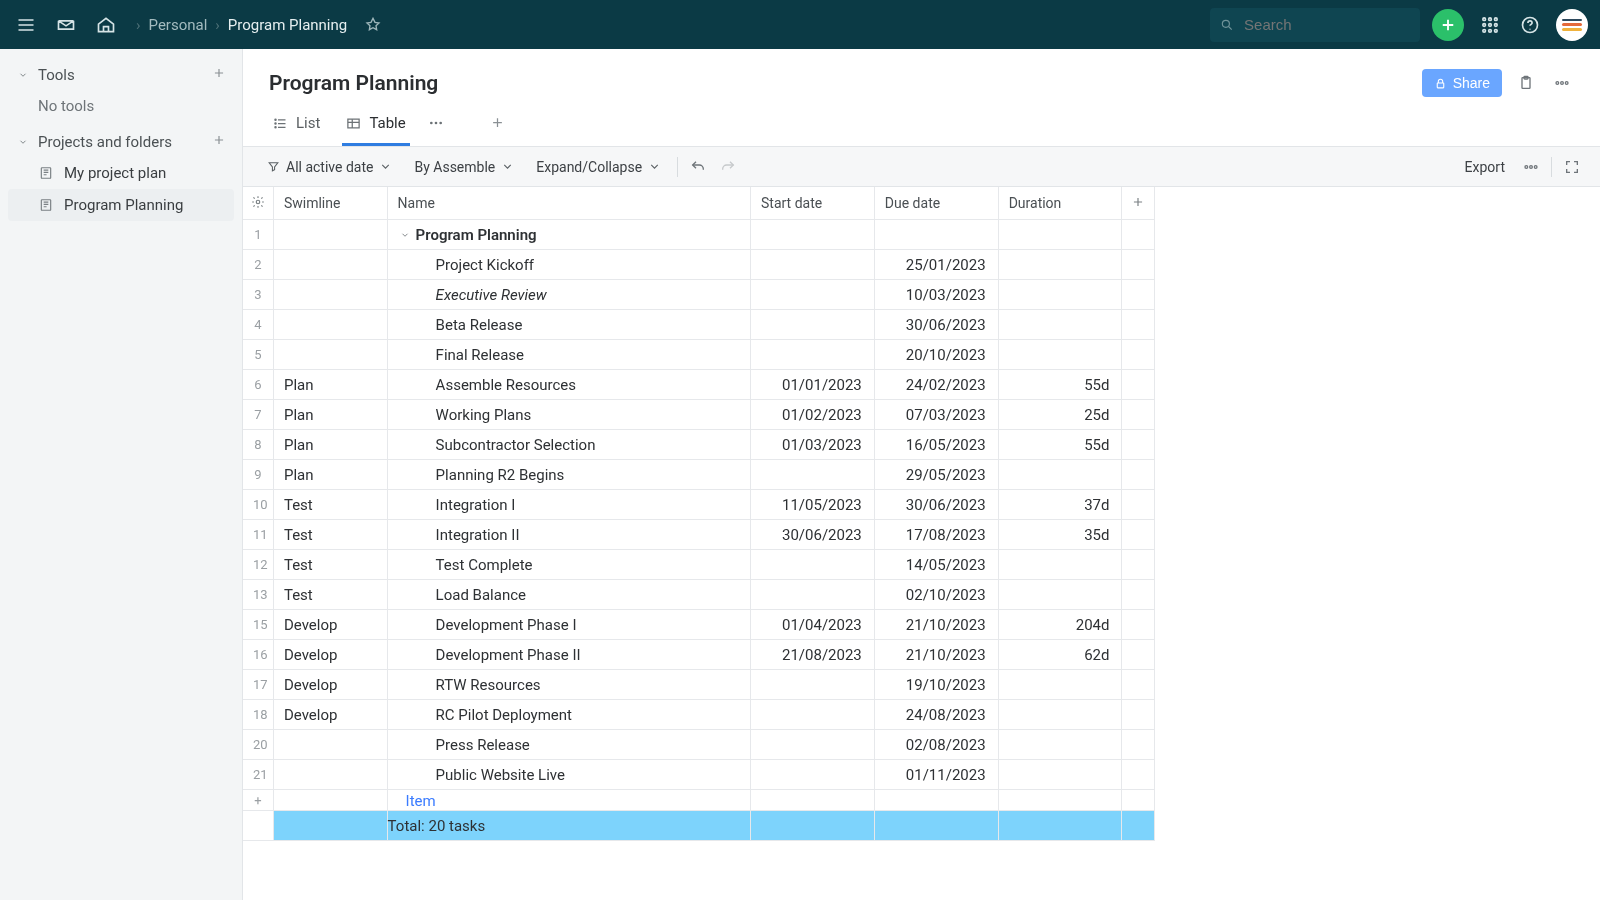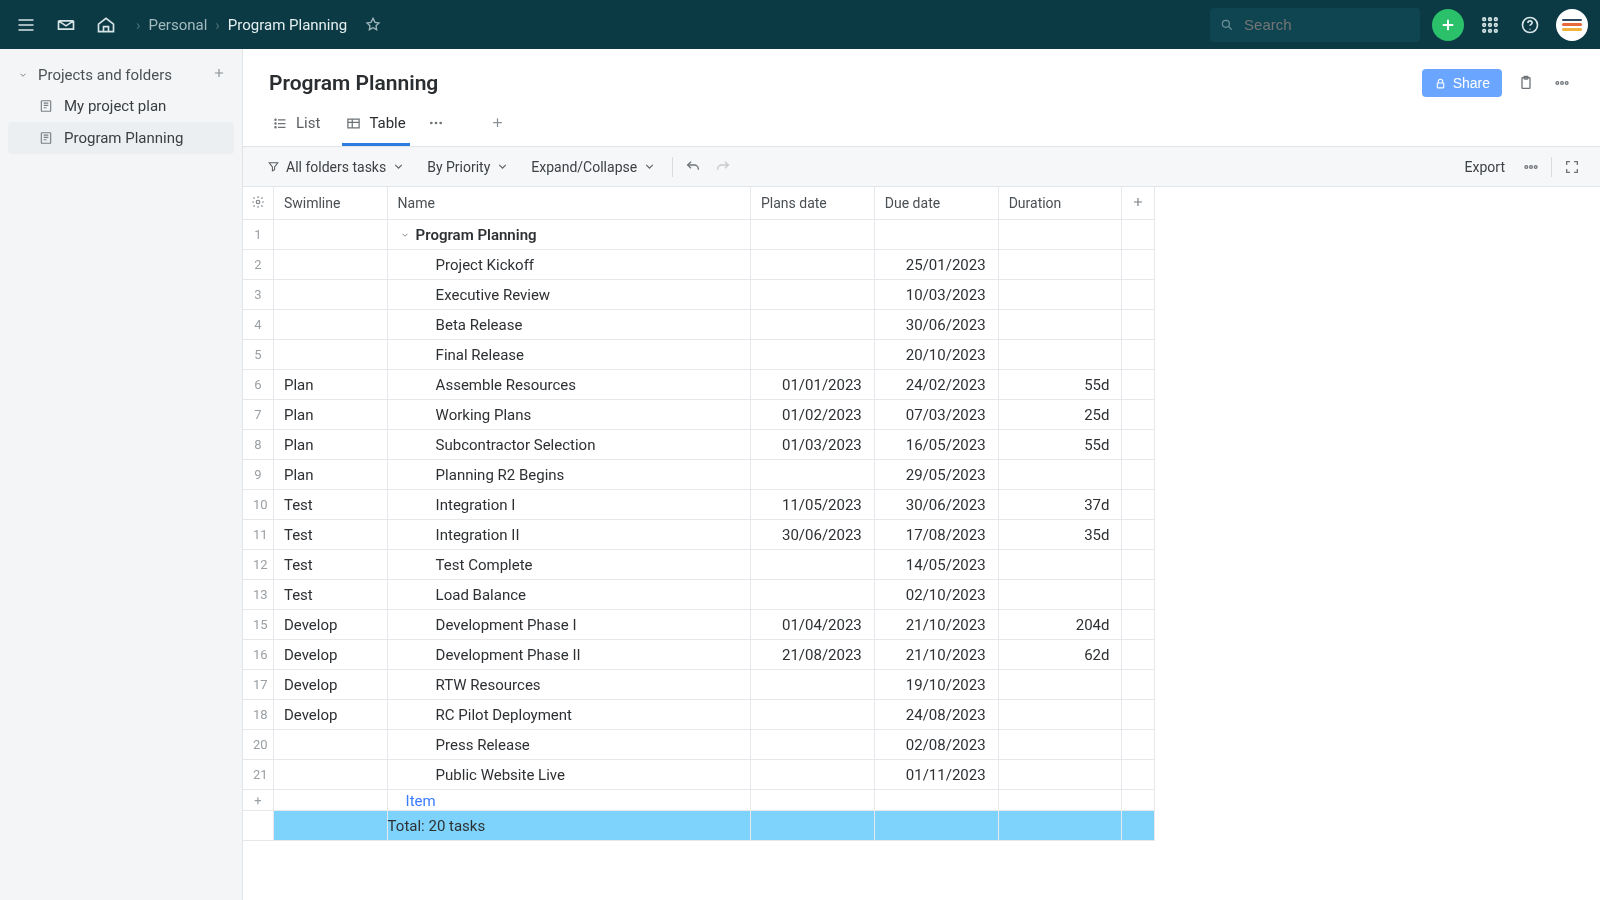--- a/index.html
+++ b/index.html
@@ -200,20 +200,34 @@
             <span></span>
           </div>
       </div>
     </div>
   </div>
 
   <div class="body">
 
     <div class="sidebar">
 
+      <div class="side-section">
+        <div class="side-header">
+          <span class="chev">
+              <svg viewBox="0 0 24 24">
+                <path d="M6 9l6 6 6-6"></path>
+              </svg>
+            </span>
+          <span class="label">Tools</span>
+          <span class="side-add"><svg viewBox="0 0 24 24">
+                <path d="M12 5v14M5 12h14"></path>
+              </svg></span>
+        </div>
+        <div class="side-item muted">No tools</div>
+      </div>
 
       <div class="side-section">
         <div class="side-header">
           <span class="chev">
               <svg viewBox="0 0 24 24">
                 <path d="M6 9l6 6 6-6"></path>
               </svg>
             </span>
           <span class="label">Projects and folders</span>
           <span class="side-add"><svg viewBox="0 0 24 24">
@@ -301,27 +315,27 @@
               <path d="M12 5v14M5 12h14"></path>
             </svg>
         </div>
       </div>
 
       <div class="toolbar">
         <div class="tool-item">
           <svg viewBox="0 0 24 24">
               <path d="M4 5h16l-6 8v5l-4 2v-7z"></path>
             </svg>
-          <span>All folders tasks</span>
+          <span>All active date</span>
           <svg viewBox="0 0 24 24">
               <path d="M6 9l6 6 6-6"></path>
             </svg>
         </div>
         <div class="tool-item">
-          <span>By Priority</span>
+          <span>By Assemble</span>
           <svg viewBox="0 0 24 24">
               <path d="M6 9l6 6 6-6"></path>
             </svg>
         </div>
         <div class="tool-item">
           <span>Expand/Collapse</span>
           <svg viewBox="0 0 24 24">
               <path d="M6 9l6 6 6-6"></path>
             </svg>
         </div>
@@ -373,21 +387,21 @@
           <thead>
             <tr>
               <th class="num-h">
                 <svg viewBox="0 0 24 24" width="14" height="14" stroke="#7a8084" fill="none" stroke-width="2">
                     <circle cx="12" cy="12" r="3"></circle>
                     <path d="M12 2v3M12 19v3M4.2 4.2l2.1 2.1M17.7 17.7l2.1 2.1M2 12h3M19 12h3M4.2 19.8l2.1-2.1M17.7 6.3l2.1-2.1"></path>
                   </svg>
               </th>
               <th>Swimline</th>
               <th>Name</th>
-              <th>Plans date</th>
+              <th>Start date</th>
               <th>Due date</th>
               <th>Duration</th>
               <th class="add-h">
                 <svg viewBox="0 0 24 24" width="14" height="14" stroke="#7a8084" fill="none" stroke-width="2">
                     <path d="M12 5v14M5 12h14"></path>
                   </svg>
               </th>
             </tr>
           </thead>
           <tbody id="tbody">
@@ -418,21 +432,21 @@
                 </td>
                 <td class="right"></td>
                 <td class="right">25/01/2023</td>
                 <td class="right"></td>
                 <td class="addcol"></td>
               </tr>
               <tr>
                 <td class="num">3</td>
                 <td class="swim"></td>
                 <td class="name">
-                  <div class="name-inner" style="padding-left: 38px;">
+                  <div class="name-inner" style="padding-left: 38px; font-style: italic;">
                     <span>Executive Review</span>
                   </div>
                 </td>
                 <td class="right"></td>
                 <td class="right">10/03/2023</td>
                 <td class="right"></td>
                 <td class="addcol"></td>
               </tr>
               <tr>
                 <td class="num">4</td>

